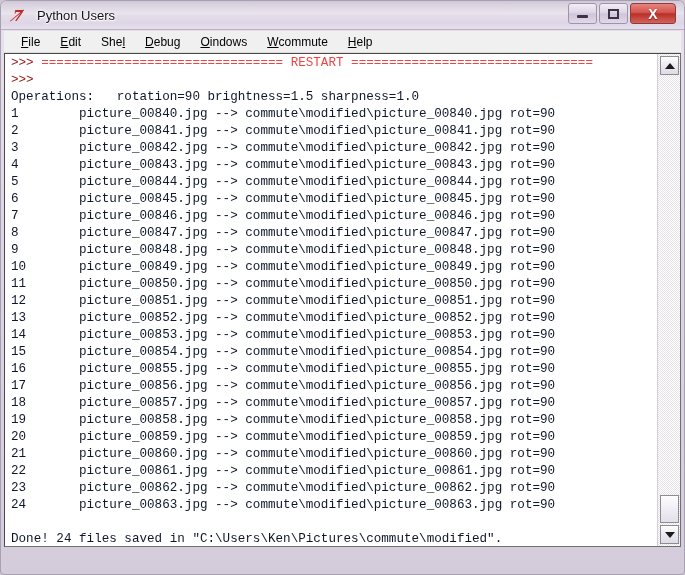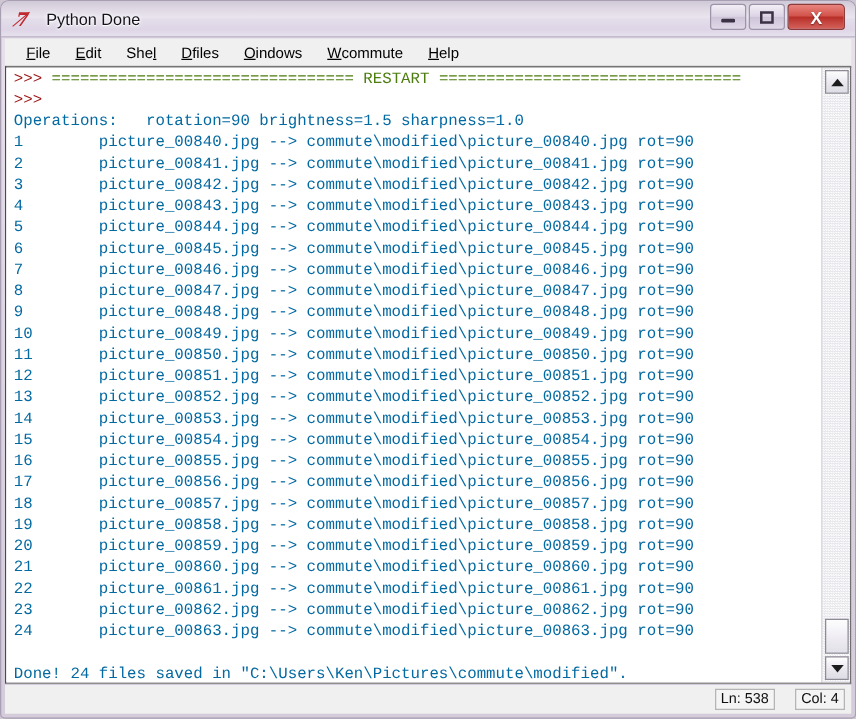--- a/index.html
+++ b/index.html
@@ -118,23 +118,23 @@
     width: 652px; height: 492px;
     background: #ffffff;
     overflow: hidden;
     padding: 1px 0 0 6px;
     font-family: "Liberation Mono", "DejaVu Sans Mono", monospace;
     font-size: 12.6px;
     line-height: 17px;
     white-space: pre;
   }
   .cline { height: 17px; white-space: pre; }
-  .c-blue   { color: #0369a1; }
+  .c-blue   { color: #0f172a; }
   .c-red    { color: #9a1515; }
-  .c-black  { color: #4d7c0f; }
+  .c-black  { color: #ef4444; }
 
   
   #vscroll {
     position:absolute;
     right: 0px; top: 0px;
     width: 23px; height: 492px;
     background:
       repeating-conic-gradient(#ffffff 0% 25%, #e4e2e8 0% 50%) 0 0/2px 2px;
     border-left: 1px solid #d2d0d6;
   }
@@ -187,59 +187,55 @@
   #status-ln  { right: 61px; }
   #status-col { right: 5px; }
 </style>
 </head>
 <body>
 
 <div id="window">
 
   <div id="titlebar">
     <div id="title-icon">7̸</div>
-    <div id="title-text">Python Done</div>
+    <div id="title-text">Python Users</div>
 
     <div class="winbtn" id="btn-min">
       <span class="winbtn-glyph">
           <i class="glyph-min"></i>
         </span>
     </div>
     <div class="winbtn" id="btn-max">
       <span class="winbtn-glyph">
           <i class="glyph-max"></i>
         </span>
     </div>
     <div class="winbtn" id="btn-close">
       <span class="winbtn-glyph">X</span>
     </div>
   </div>
 
   <div id="menubar">
     <div class="menu-item"><u>F</u><span>ile</span></div>
     <div class="menu-item"><u>E</u><span>dit</span></div>
     <div class="menu-item"><span>She</span><u>l</u></div>
-    <div class="menu-item"><u>D</u><span>files</span></div>
+    <div class="menu-item"><u>D</u><span>ebug</span></div>
     <div class="menu-item"><u>O</u><span>indows</span></div>
     <div class="menu-item"><u>W</u><span>commute</span></div>
     <div class="menu-item"><u>H</u><span>elp</span></div>
   </div>
 
   <div id="textarea-wrap">
     <div id="console"><div class="cline"><span class="c-red">&gt;&gt;&gt;</span><span class="c-black"> ================================ RESTART ================================</span></div><div class="cline"><span class="c-red">&gt;&gt;&gt;</span></div><div class="cline"><span class="c-blue">Operations:   rotation=90 brightness=1.5 sharpness=1.0</span></div><div class="cline"><span class="c-blue">1        picture_00840.jpg --&gt; commute\modified\picture_00840.jpg rot=90</span></div><div class="cline"><span class="c-blue">2        picture_00841.jpg --&gt; commute\modified\picture_00841.jpg rot=90</span></div><div class="cline"><span class="c-blue">3        picture_00842.jpg --&gt; commute\modified\picture_00842.jpg rot=90</span></div><div class="cline"><span class="c-blue">4        picture_00843.jpg --&gt; commute\modified\picture_00843.jpg rot=90</span></div><div class="cline"><span class="c-blue">5        picture_00844.jpg --&gt; commute\modified\picture_00844.jpg rot=90</span></div><div class="cline"><span class="c-blue">6        picture_00845.jpg --&gt; commute\modified\picture_00845.jpg rot=90</span></div><div class="cline"><span class="c-blue">7        picture_00846.jpg --&gt; commute\modified\picture_00846.jpg rot=90</span></div><div class="cline"><span class="c-blue">8        picture_00847.jpg --&gt; commute\modified\picture_00847.jpg rot=90</span></div><div class="cline"><span class="c-blue">9        picture_00848.jpg --&gt; commute\modified\picture_00848.jpg rot=90</span></div><div class="cline"><span class="c-blue">10       picture_00849.jpg --&gt; commute\modified\picture_00849.jpg rot=90</span></div><div class="cline"><span class="c-blue">11       picture_00850.jpg --&gt; commute\modified\picture_00850.jpg rot=90</span></div><div class="cline"><span class="c-blue">12       picture_00851.jpg --&gt; commute\modified\picture_00851.jpg rot=90</span></div><div class="cline"><span class="c-blue">13       picture_00852.jpg --&gt; commute\modified\picture_00852.jpg rot=90</span></div><div class="cline"><span class="c-blue">14       picture_00853.jpg --&gt; commute\modified\picture_00853.jpg rot=90</span></div><div class="cline"><span class="c-blue">15       picture_00854.jpg --&gt; commute\modified\picture_00854.jpg rot=90</span></div><div class="cline"><span class="c-blue">16       picture_00855.jpg --&gt; commute\modified\picture_00855.jpg rot=90</span></div><div class="cline"><span class="c-blue">17       picture_00856.jpg --&gt; commute\modified\picture_00856.jpg rot=90</span></div><div class="cline"><span class="c-blue">18       picture_00857.jpg --&gt; commute\modified\picture_00857.jpg rot=90</span></div><div class="cline"><span class="c-blue">19       picture_00858.jpg --&gt; commute\modified\picture_00858.jpg rot=90</span></div><div class="cline"><span class="c-blue">20       picture_00859.jpg --&gt; commute\modified\picture_00859.jpg rot=90</span></div><div class="cline"><span class="c-blue">21       picture_00860.jpg --&gt; commute\modified\picture_00860.jpg rot=90</span></div><div class="cline"><span class="c-blue">22       picture_00861.jpg --&gt; commute\modified\picture_00861.jpg rot=90</span></div><div class="cline"><span class="c-blue">23       picture_00862.jpg --&gt; commute\modified\picture_00862.jpg rot=90</span></div><div class="cline"><span class="c-blue">24       picture_00863.jpg --&gt; commute\modified\picture_00863.jpg rot=90</span></div><div class="cline"> </div><div class="cline"><span class="c-blue">Done! 24 files saved in "C:\Users\Ken\Pictures\commute\modified".</span></div></div>
 
     <div id="vscroll">
       <div class="sb-btn" id="sb-up">
         <i class="arrow-up"></i>
       </div>
       <div id="sb-thumb"></div>
       <div class="sb-btn" id="sb-down">
         <i class="arrow-down"></i>
       </div>
     </div>
   </div>
 
-  <div id="statusbar">
-    <div class="status-cell" id="status-ln">Ln: 538</div>
-    <div class="status-cell" id="status-col">Col: 4</div>
-  </div>
 
 </div>
 
 </body></html>

